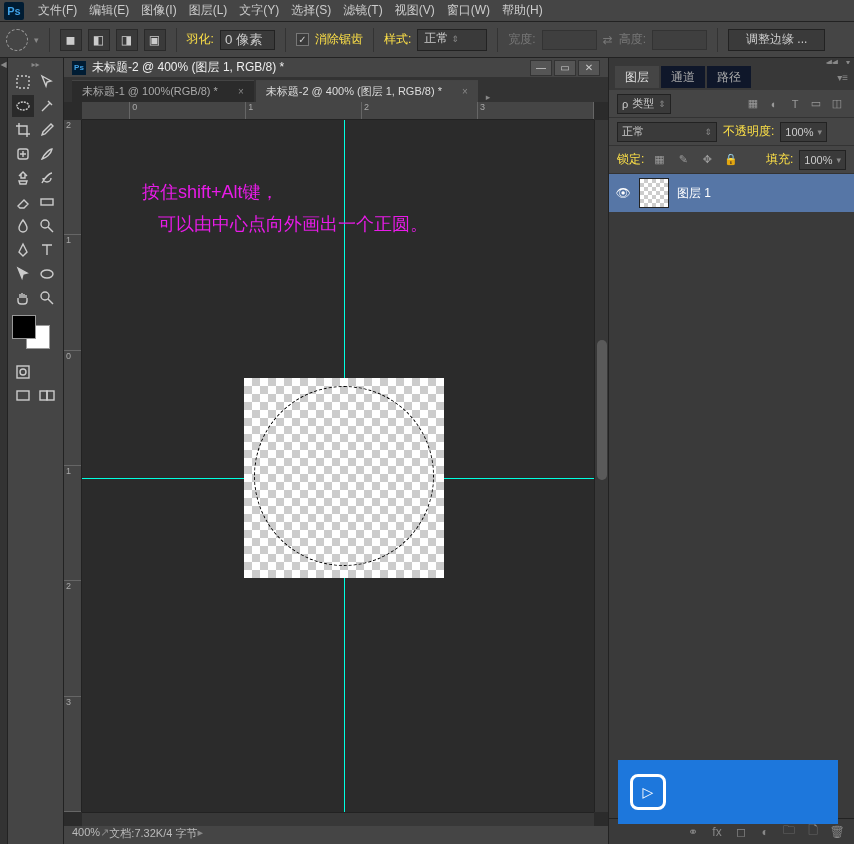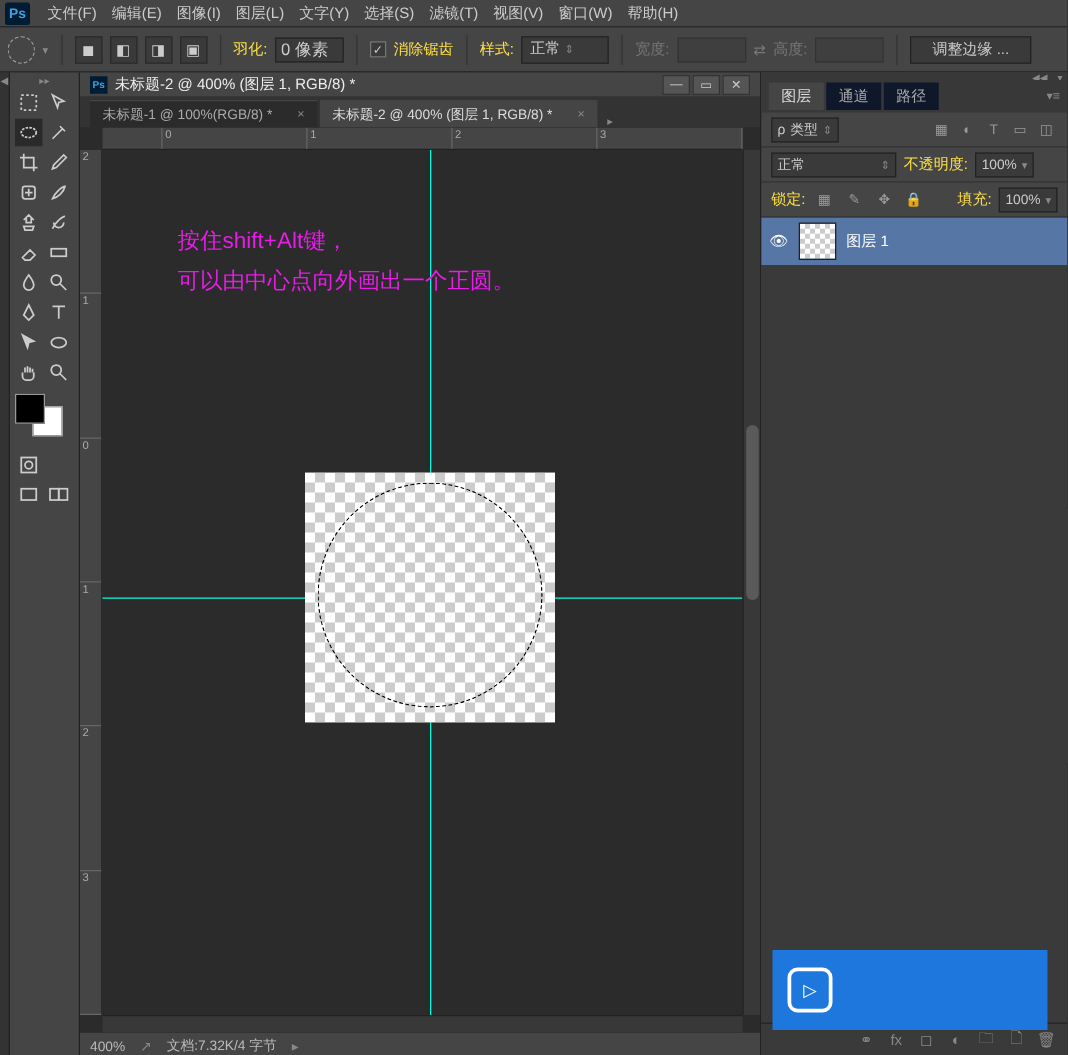--- a/index.html
+++ b/index.html
@@ -50,21 +50,21 @@
 .scrollbar-h { position:absolute; bottom:0; left:18px; right:14px; height:14px; background:#383838; border-top:1px solid #222; }
 .scrollbar-v { position:absolute; top:18px; right:0; width:14px; bottom:14px; background:#383838; border-left:1px solid #222; }
 .scrollbar-v .thumb { width:10px; height:140px; background:#5a5a5a; margin:220px auto 0; border-radius:5px; }
 .canvas-content { position:absolute; top:18px; left:18px; right:14px; bottom:14px;text-align:right; }
 .guide-h { position:absolute; left:0; right:0; height:1px; background:#00ffe0; }
 .guide-v { position:absolute; top:0; bottom:0; width:1px; background:#00ffe0; }
 .transparency { position:absolute; width:200px; height:200px; background:
   repeating-conic-gradient(#ccc 0 25%, #fff 0 50%) 0 0/16px 16px; }
 .selection-circle { position:absolute; width:180px; height:180px; border:1px dashed #000; border-radius:50%; }
 .anno { position:absolute; color:#e81be8; font-size:18px; font-weight:500; }
-.status { height:18px; background:#454545; display:flex; align-items:flex-end; padding:0 8px; gap:12px; font-size:11px; color:#bbb; }
+.status { height:18px; background:#454545; display:flex; align-items:flex-start; padding:0 8px; font-size:11px; color:#bbb; }
 .status .arrow { color:#888; }
 
 .right { width:246px; background:#454545; display:flex; flex-direction:column; border-left:1px solid #222; }
 .right-top { height:6px; background:#383838; display:flex; justify-content:flex-end; }
 .right-top span { font-size:8px; color:#888; padding:0 4px; }
 .panel-tabs { height:26px; display:flex; align-items:center; background:#383838; padding:0 6px; gap:2px; }
 .panel-tab { height:22px; padding:0 10px; display:flex; align-items:center; color:#aaa; cursor:default; background:#0f172a;}
 .panel-tab.active { background:#454545; color:#ddd; }
 .panel-tabs .menu { margin-left:auto; font-size:10px; color:#888; }
 .panel-row { height:28px; display:flex; align-items:center; padding:0 8px; gap:6px; border-bottom:1px solid #333; }
@@ -296,21 +296,21 @@
           <div>1</div>
           <div>2</div>
           <div>3</div>
       </div>
       <div class="canvas-content">
         <div class="guide-v" style="left:262px"></div>
         <div class="guide-h" style="top:358px"></div>
         <div class="transparency" style="left:162px; top:258px"></div>
         <div class="selection-circle" style="left:172px; top:266px"></div>
         <div class="anno" style="left:60px; top:60px">按住shift+Alt键，</div>
-        <div class="anno" style="left:60px; top:92px">可以由中心点向外画出一个正圆。</div>
+        <div class="anno" style="left:76px; top:92px">可以由中心点向外画出一个正圆。</div>
       </div>
       <div class="scrollbar-v">
           <div class="thumb"></div>
         </div>
       <div class="scrollbar-h"></div>
     </div>
     <div class="status">
       <span>400%</span>
       <span class="arrow">↗</span>
       <span>文档:7.32K/4 字节</span>

